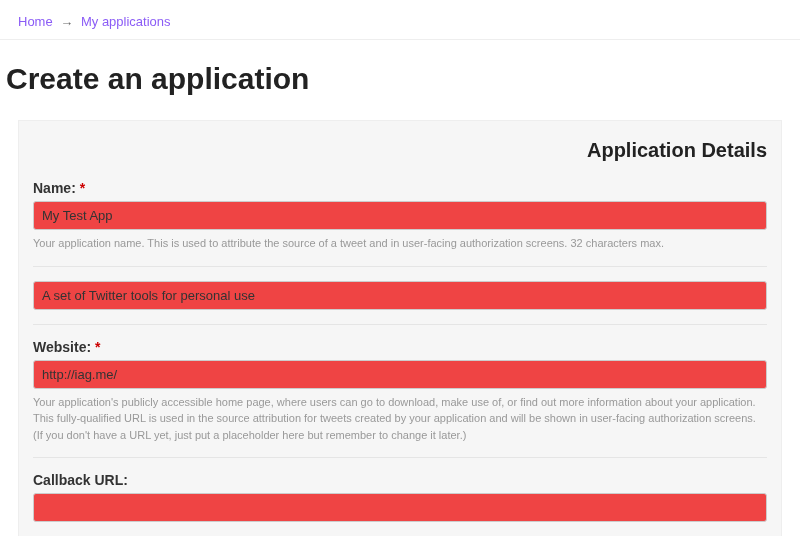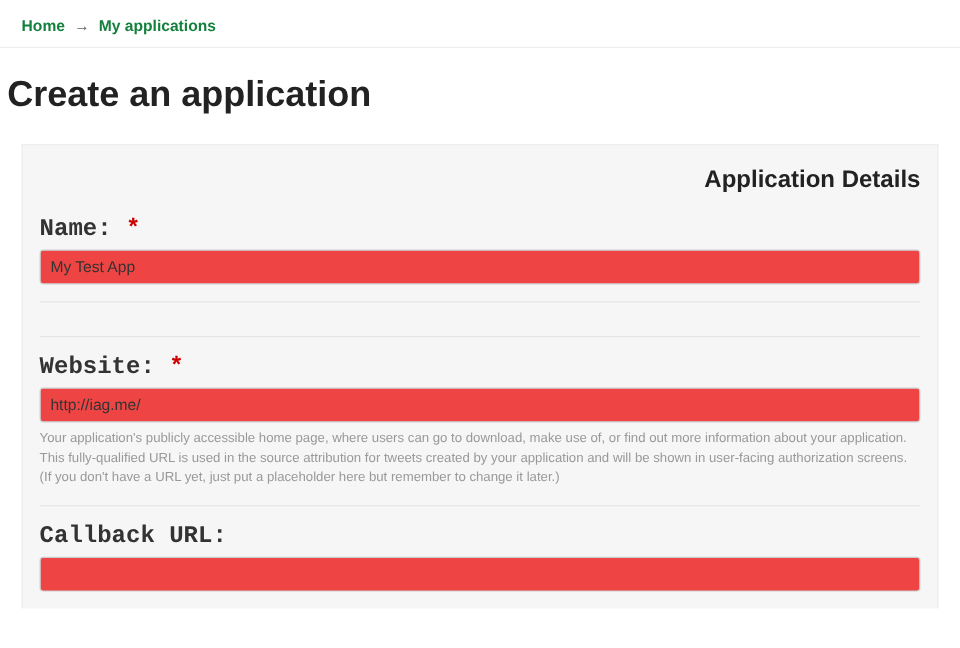--- a/index.html
+++ b/index.html
@@ -9,23 +9,22 @@
       color: #333;
       width: 800px;
       background: #fff;
     }
     .breadcrumb {
       padding: 14px 18px 10px;
       font-size: 13px;
       border-bottom: 1px solid #eee;
     }
     .breadcrumb a {
-      color: #15803d;
+      color: #8b5cf6;
       text-decoration: none;
-      font-weight: bold;
     }
     .breadcrumb .sep {
       color: #666;
       margin: 0 4px;
     }
     h1 {
       font-size: 30px;
       font-weight: bold;
       color: #222;
       padding: 22px 6px 24px;
@@ -46,25 +45,24 @@
     }
     .field-group {
       border-bottom: 1px solid #e5e5e5;
       padding-bottom: 14px;
       margin-bottom: 14px;
     }
     .field-group:last-child {
       border-bottom: none;
     }
     .field-label {
-      font-size: 20px;
+      font-size: 14px;
       font-weight: bold;
       color: #333;
       margin-bottom: 5px;
-      font-family: Liberation Mono, monospace;
     }
     .req { color: #c00; }
     input[type="text"] {
       width: 100%;
       padding: 6px 8px;
       font-size: 13px;
       border: 1px solid #ccc;
       border-radius: 3px;
       background: #ef4444;
       color: #333;
@@ -89,23 +87,25 @@
 
 <div class="panel">
   <h2>Application Details</h2>
 
   <div class="field-group">
     <div class="field-label">
       <span>Name:</span>
       <span class="req">*</span>
     </div>
     <input type="text" value="My Test App" style="">
+    <div class="help">Your application name. This is used to attribute the source of a tweet and in user-facing authorization screens. 32 characters max.</div>
   </div>
 
   <div class="field-group">
+    <input type="text" value="A set of Twitter tools for personal use" style="">
   </div>
 
   <div class="field-group">
     <div class="field-label">
       <span>Website:</span>
       <span class="req">*</span>
     </div>
     <input type="text" value="http://iag.me/" style="">
     <div class="help">
       <span>Your application's publicly accessible home page, where users can go to download, make use of, or find out more information about your application. This fully-qualified URL is used in the source attribution for tweets created by your application and will be shown in user-facing authorization screens.</span><br>

